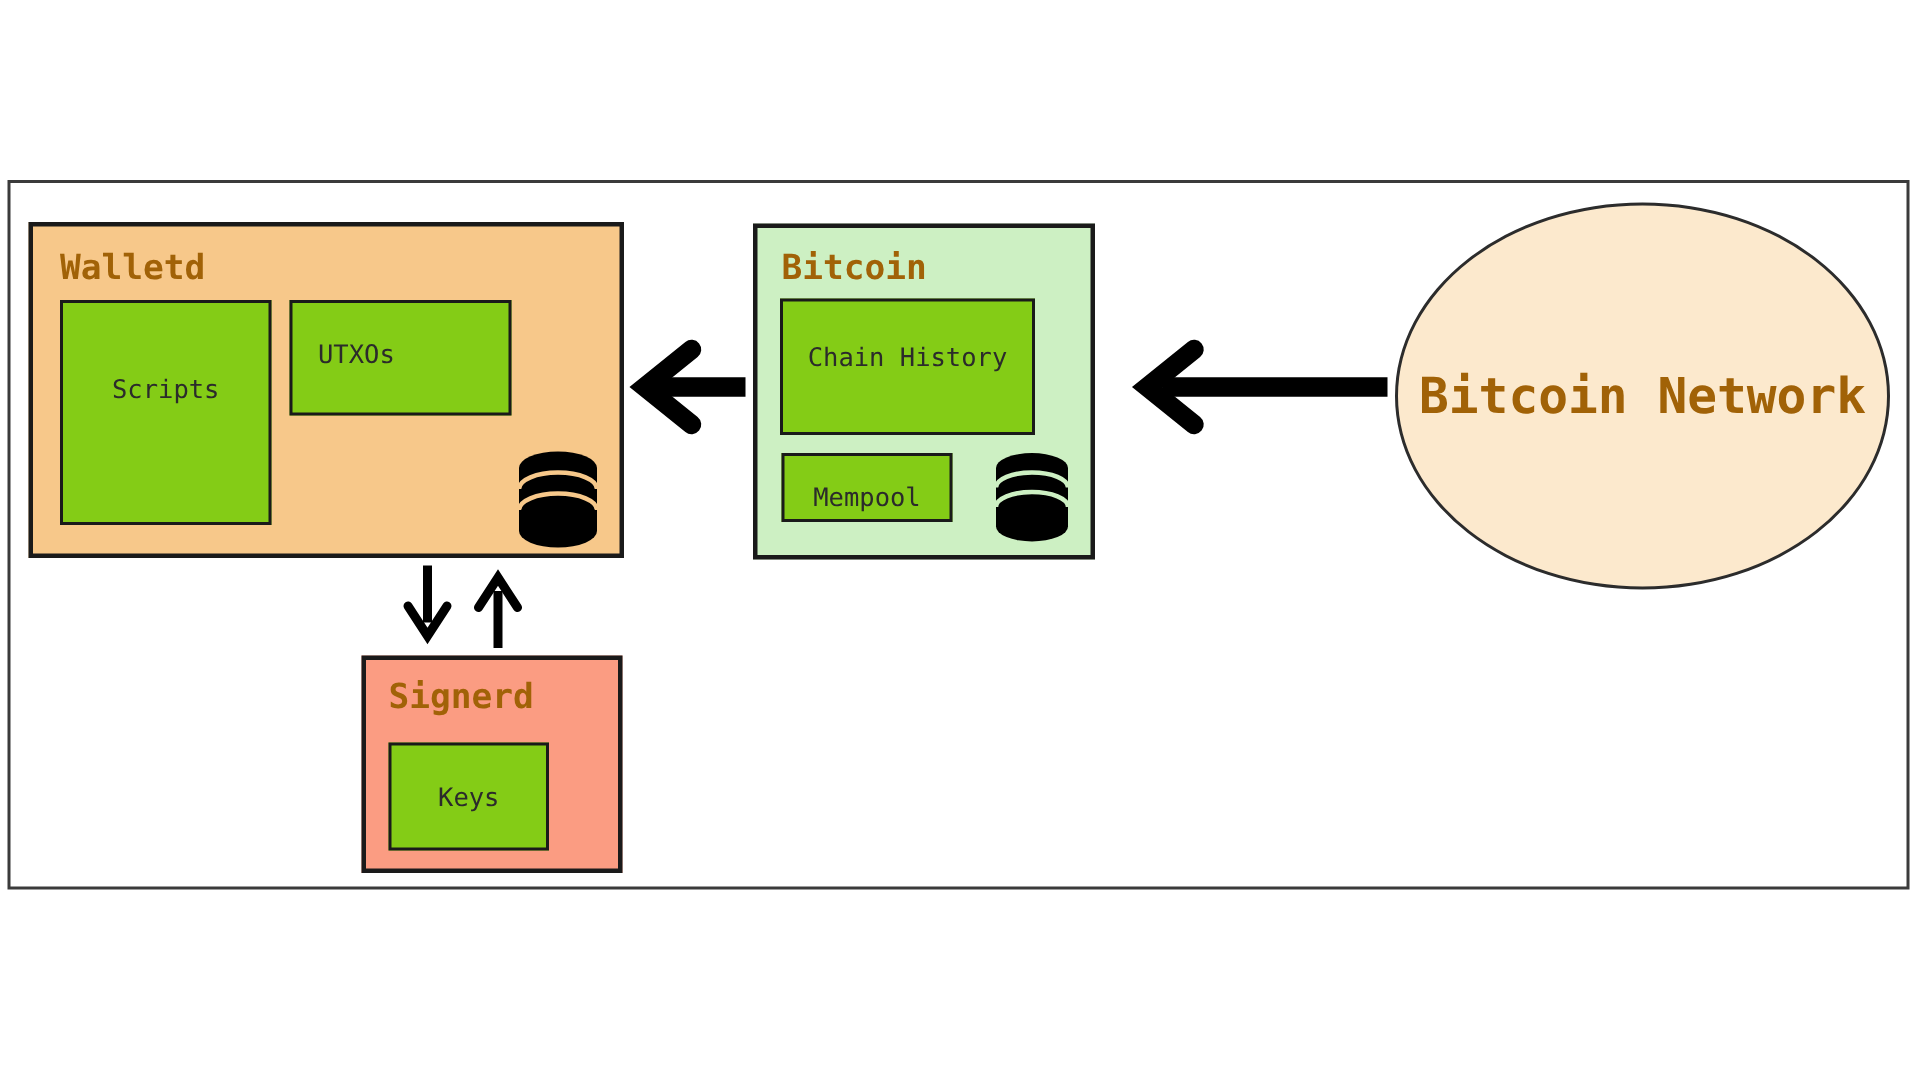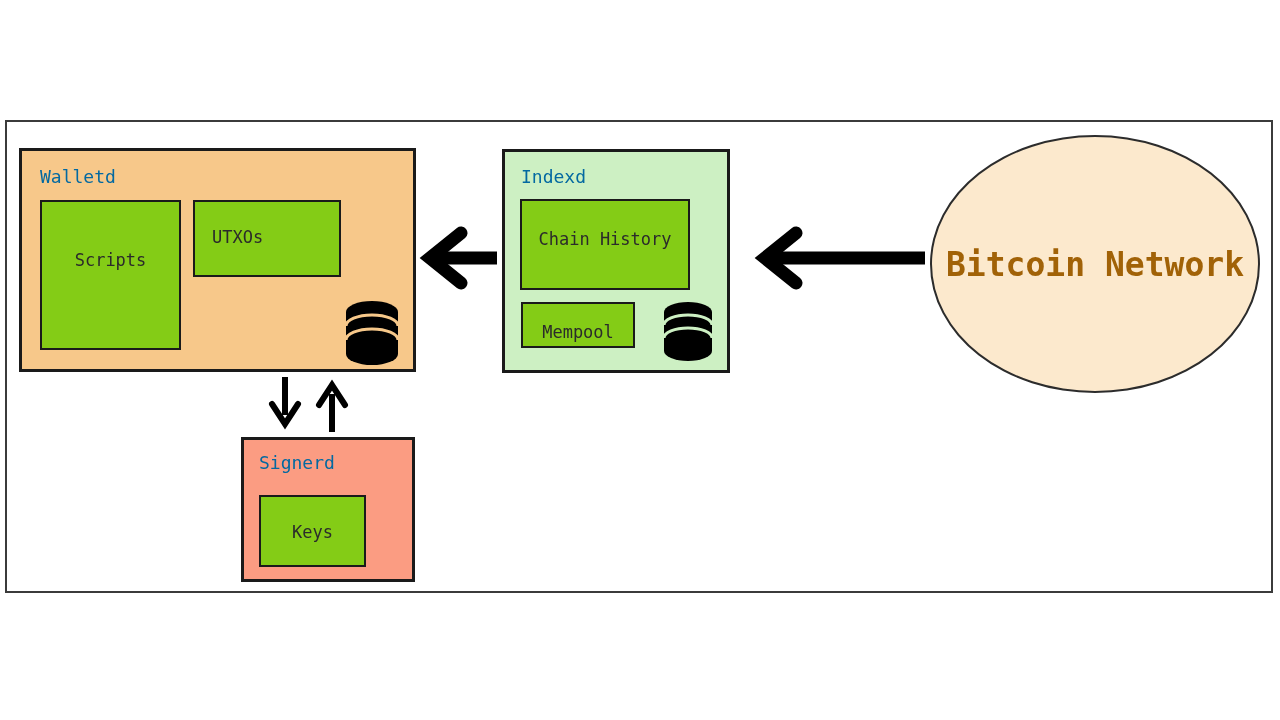--- a/index.html
+++ b/index.html
@@ -34,24 +34,24 @@
   }
 
   
   .node {
     position: absolute;
     box-sizing: border-box;
     border: 3px solid #1a1a1a;
   }
   .node-title {
     position: absolute;
-    font-weight: normal;
-    font-size: 18px;
+    font-weight: bold;
+    font-size: 23px;
     letter-spacing: 0px;
-    color: #0369a1;
+    color: #a16207;
     white-space: nowrap;
   }
 
   
   .subbox {
     position: absolute;
     box-sizing: border-box;
     background: #84cc16;
     border: 2px solid #1a1a1a;
   }
@@ -109,21 +109,21 @@
   <div class="subbox" style="left:40px; top:200px; width:141px; height:150px;">
     <div class="subbox-label" style="top:48px;">Scripts</div>
   </div>
 
   <div class="subbox" style="left:193px; top:200px; width:148px; height:77px;">
     <div class="subbox-label" style="top:25px; text-align:left; left:17px;">UTXOs</div>
   </div>
 
   <div class="node" id="node-indexd" style="left:502px; top:149px; width:228px; height:224px; background:#cdf0c3;">
   </div>
-  <div class="node-title" style="left:521px; top:166px;">Indexd</div>
+  <div class="node-title" style="left:521px; top:166px;">Bitcoin</div>
 
   <div class="subbox" style="left:520px; top:199px; width:170px; height:91px;">
     <div class="subbox-label" style="top:28px;">Chain History</div>
   </div>
 
   <div class="subbox" style="left:521px; top:302px; width:114px; height:46px;">
     <div class="subbox-label" style="top:18px;">Mempool</div>
   </div>
 
   <div class="node" id="node-signerd" style="left:241px; top:437px; width:174px; height:145px; background:#fb9c82;">

